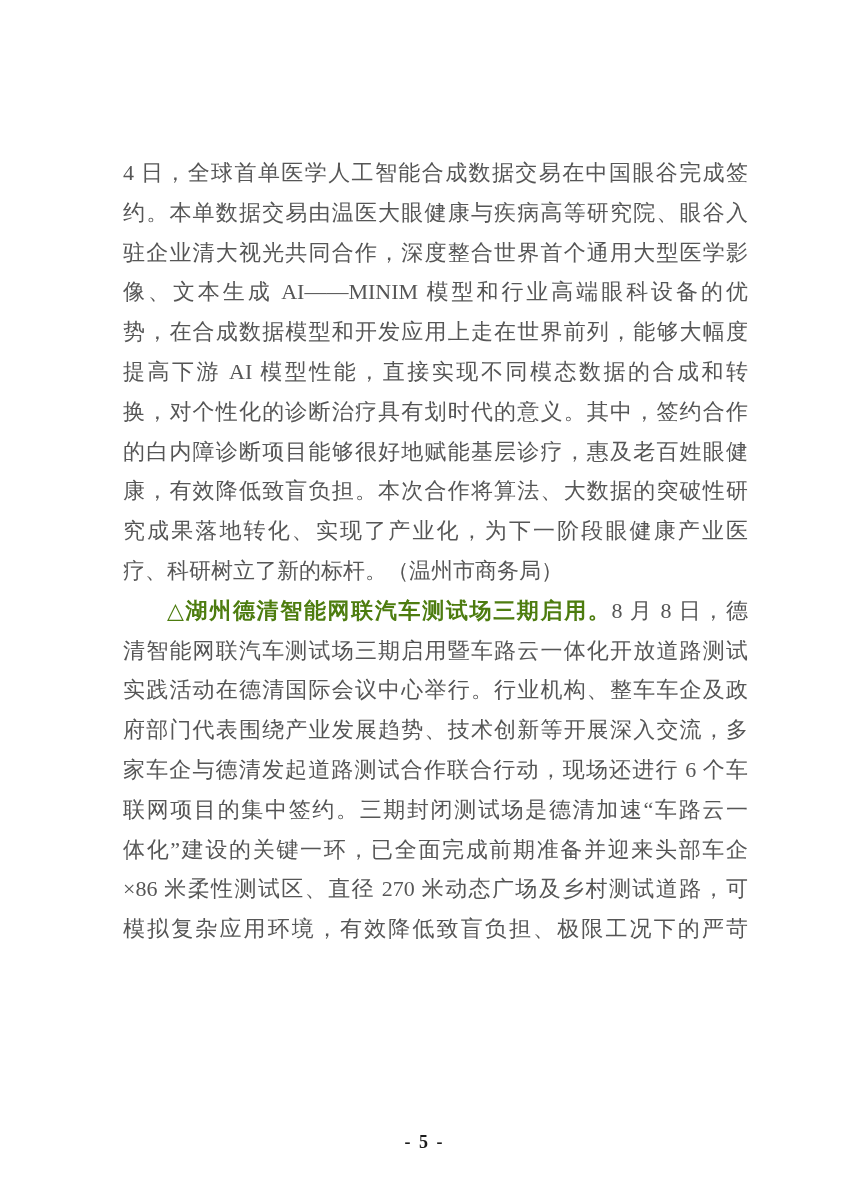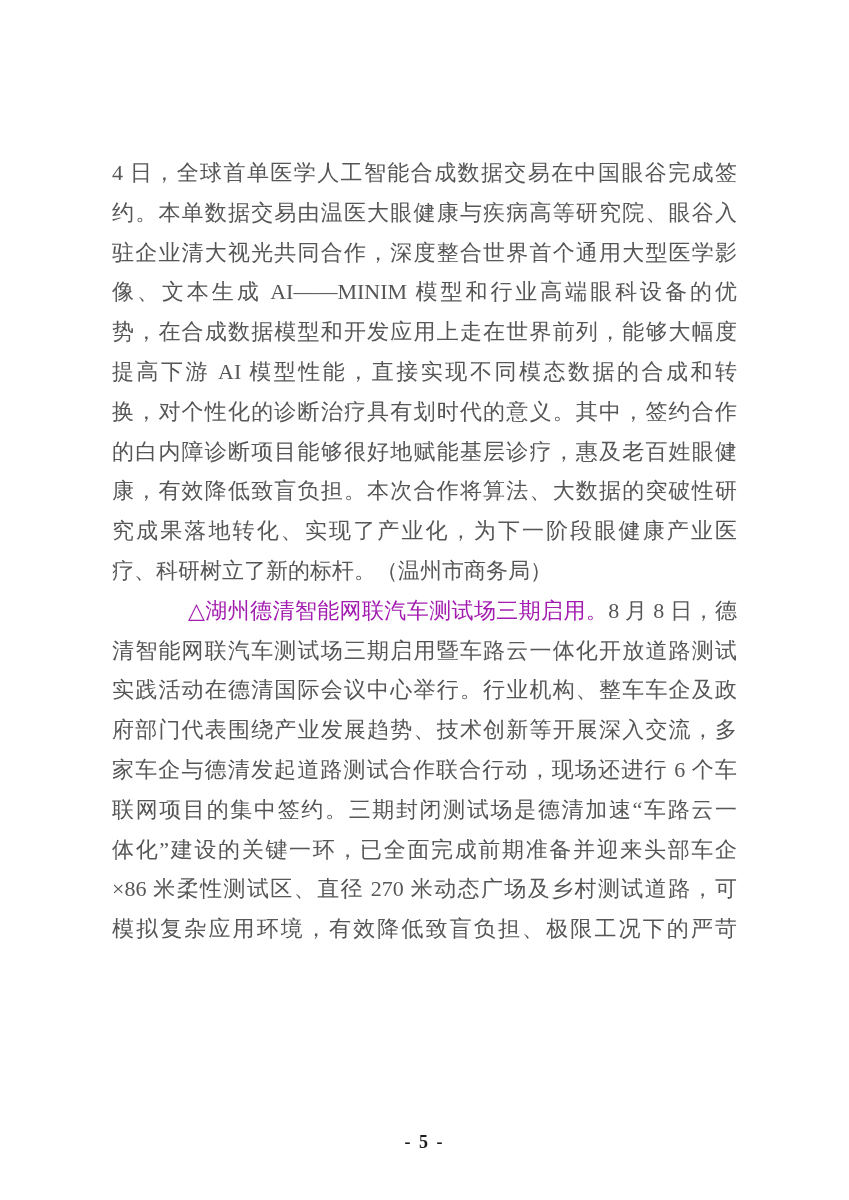--- a/index.html
+++ b/index.html
@@ -10,21 +10,21 @@
   .page {
     position: relative;
     width: 849px;
     height: 1200px;
     background: #ffffff;
     overflow: hidden;
     font-family: "Liberation Serif", "DejaVu Serif", serif;
   }
   .text-block {
     position: absolute;
-    left: 112px;
+    left: 123px;
     top: 153px;
     width: 625px;
   }
   .line {
     height: 39.8px;
     line-height: 39.8px;
     font-size: 22px;
     color: #565656;
     text-align: justify;
     text-align-last: justify;
@@ -34,23 +34,22 @@
   }
   .line.no-stretch {
     text-align: center;
     text-align-last: left;
   }
   .line.indent {
     padding-left: 44px;
     width: 581px;
   }
   .line .bold {
-    font-weight: 400;
-    color: #a21caf;
-    margin-left: 32px;
+    font-weight: 700;
+    color: #4d7c0f;
   }
   .page-number {
     position: absolute;
     left: 0;
     top: 1128px;
     width: 849px;
     text-align: center;
     font-size: 18px;
     line-height: 28px;
     font-weight: 700;

